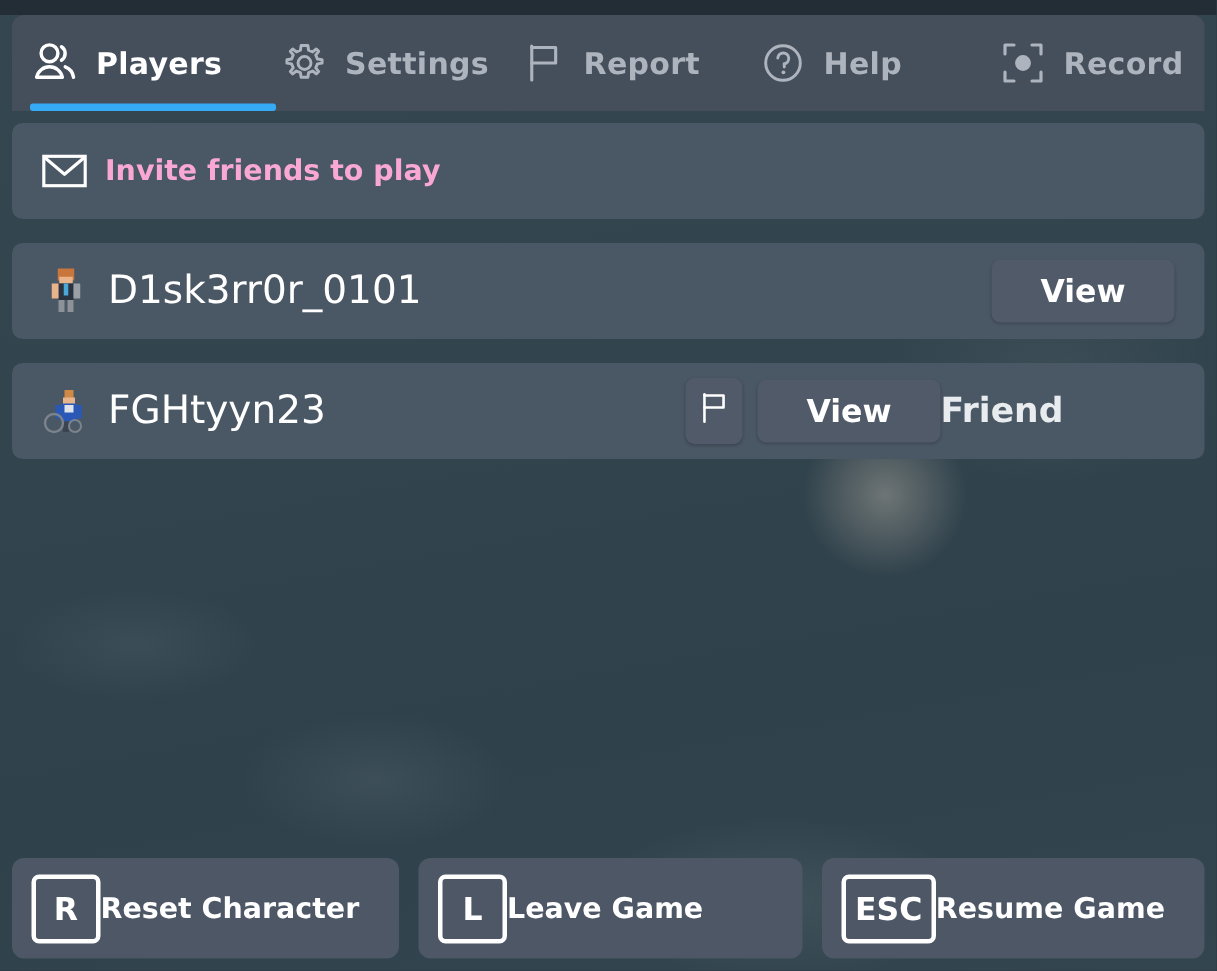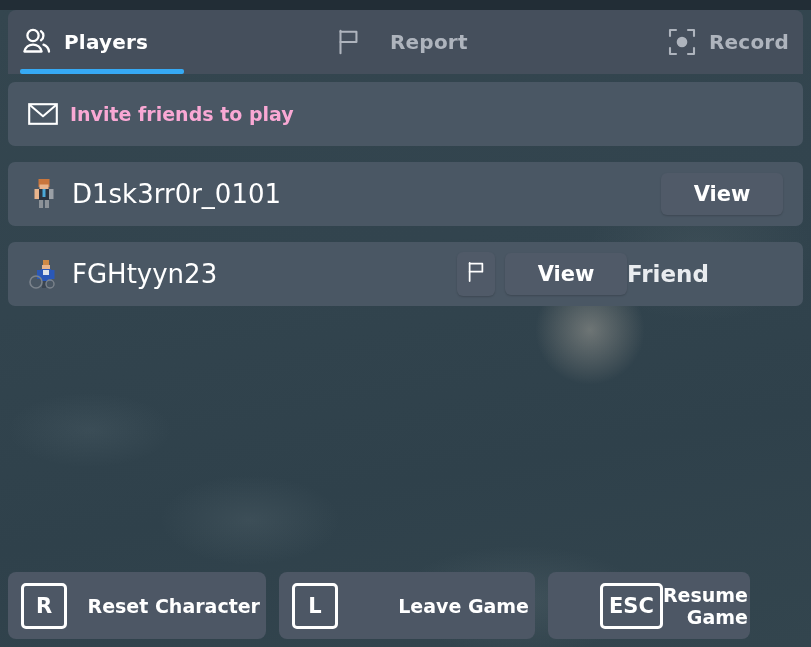--- a/index.html
+++ b/index.html
@@ -86,21 +86,21 @@
     left: 0;
     bottom: 0;
     height: 5px;
     border-radius: 2px;
     background: #36aaf4;
   }
 
   
   #tab-players  { left: 12px;  width: 156px; position: absolute; }
   #tab-settings { left: 178px; width: 150px; position: absolute; }
-  #tab-report   { left: 323px; width: 130px; position: absolute; gap: 15px; }
+  #tab-report   { left: 337px; width: 130px; position: absolute; }
   #tab-help     { left: 497px; width: 100px; position: absolute; }
   #tab-record   { left: 657px; width: 140px; position: absolute; }
   #tab-players .underline { width: 164px; }
 
   
   .row {
     position: absolute;
     left: 8px;
     width: 795px;
     background: #4a5764;
@@ -192,41 +192,41 @@
     bottom: 8px;
     height: 67px;
     background: #4d5765;
     border-radius: 8px;
     display: flex;
     align-items: center;
     box-sizing: border-box;
   }
   #act-reset  { left: 8px;   width: 258px; }
   #act-leave  { left: 279px; width: 256px; }
-  #act-resume { left: 548px; width: 202px; padding-left: 39px; }
+  #act-resume { left: 548px; width: 255px; }
 
   .keycap {
     margin-left: 13px;
     min-width: 46px;
     height: 46px;
     border: 3px solid #ffffff;
     border-radius: 5px;
     color: #ffffff;
     font-size: 21px;
     font-weight: bold;
     display: flex;
     align-items: center;
     justify-content: center;
     box-sizing: border-box;
     padding: 0 6px;
     flex: 0 0 auto;
   }
   .actlabel {
     flex: 1 1 auto;
-    text-align: right;
+    text-align: left;
     color: #ffffff;
     font-size: 19px;
     font-weight: bold;
     padding-right: 6px;
   }
 </style>
 </head>
 <body>
 
 <div id="backdrop"></div>
@@ -242,33 +242,54 @@
           <circle cx="12" cy="9.5" r="5.6" fill="none" stroke="#ffffff" stroke-width="2.3"></circle>
           <path d="M3.4 25.5 A8.8 8.8 0 0 1 20.6 25.5 Z" fill="none" stroke="#ffffff" stroke-width="2.3" stroke-linejoin="round"></path>
           <path d="M20 5.2 a5.4 5.4 0 0 1 0 9.0" fill="none" stroke="#ffffff" stroke-width="2.3" stroke-linecap="round"></path>
           <path d="M22.5 18.6 a8.6 8.6 0 0 1 5.5 6.9" fill="none" stroke="#ffffff" stroke-width="2.3" stroke-linecap="round"></path>
         </svg>
       </span>
       <span class="tlabel">Players</span>
       <span class="underline"></span>
     </div>
 
+    <div class="tab inactive" id="tab-settings">
+      <span class="ticon">
+        <svg width="30" height="30" viewBox="0 0 32 32">
+          <g fill="none" stroke="#aeb4bd" stroke-width="2.1">
+            <circle cx="16" cy="16" r="4.6"></circle>
+            <path d="M16 3.6 l2.4 0 0.5 3.3 2.9 1.2 2.6-2.1 1.7 1.7 -2.1 2.6 1.2 2.9 3.3 0.5 0 2.4 -3.3 0.5 -1.2 2.9 2.1 2.6 -1.7 1.7 -2.6-2.1 -2.9 1.2 -0.5 3.3 -2.4 0 -2.4 0 -0.5-3.3 -2.9-1.2 -2.6 2.1 -1.7-1.7 2.1-2.6 -1.2-2.9 -3.3-0.5 0-2.4 3.3-0.5 1.2-2.9 -2.1-2.6 1.7-1.7 2.6 2.1 2.9-1.2 0.5-3.3 2.4 0 Z" stroke-linejoin="round"></path>
+          </g>
+        </svg>
+      </span>
+      <span class="tlabel">Settings</span>
+    </div>
 
     <div class="tab inactive" id="tab-report">
       <span class="ticon">
         <svg width="30" height="30" viewBox="0 0 32 32">
           <g fill="none" stroke="#aeb4bd" stroke-width="2.2" stroke-linejoin="round" stroke-linecap="round">
             <path d="M8 4 L8 28"></path>
             <path d="M8 5 L25 5 L25 16 L8 16"></path>
           </g>
         </svg>
       </span>
       <span class="tlabel">Report</span>
     </div>
 
+    <div class="tab inactive" id="tab-help">
+      <span class="ticon">
+        <svg width="30" height="30" viewBox="0 0 32 32">
+          <circle cx="16" cy="16" r="12.3" fill="none" stroke="#aeb4bd" stroke-width="2.1"></circle>
+          <path d="M12.3 12.4 a3.9 3.9 0 1 1 4.6 4.2 l0 2.3" fill="none" stroke="#aeb4bd" stroke-width="2.1" stroke-linecap="round"></path>
+          <circle cx="16.3" cy="22.6" r="1.35" fill="#aeb4bd"></circle>
+        </svg>
+      </span>
+      <span class="tlabel">Help</span>
+    </div>
 
     <div class="tab inactive" id="tab-record">
       <span class="ticon">
         <svg width="32" height="32" viewBox="0 0 32 32">
           <g fill="none" stroke="#aeb4bd" stroke-width="2.1" stroke-linecap="round" stroke-linejoin="round">
             <path d="M4 10 L4 4 L10 4"></path>
             <path d="M22 4 L28 4 L28 10"></path>
             <path d="M28 22 L28 28 L22 28"></path>
             <path d="M10 28 L4 28 L4 22"></path>
           </g>

